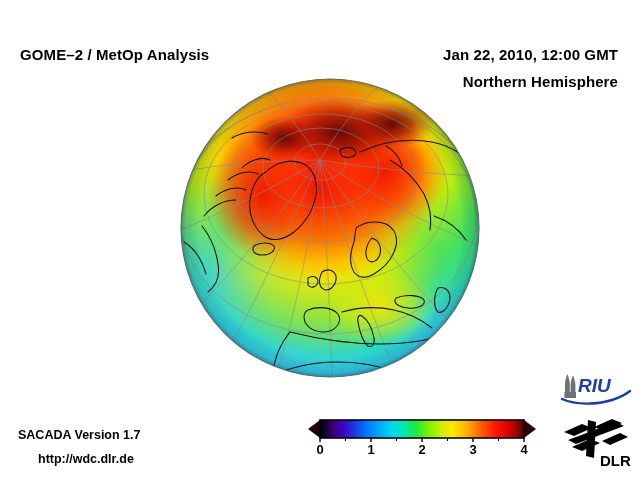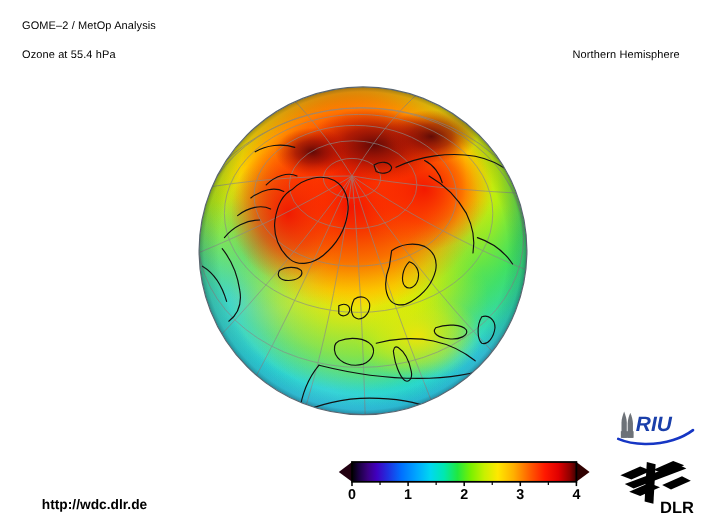--- a/index.html
+++ b/index.html
@@ -13,24 +13,25 @@
     height: 480px;
     background: #ffffff;
     overflow: hidden;
     font-family: "Liberation Sans", sans-serif;
     color: #000000;
   }
 
   
   .hdr-text {
     position: absolute;
-    font-size: 10px;
-    font-weight: normal;
+    font-size: 15px;
+    font-weight: bold;
     letter-spacing: 0.1px;
     white-space: nowrap;
+    margin-top: 28px;
   }
   #title-line1 { left: 20px;  top: 18px; }
   #title-line2 { left: 20px;  top: 45px; }
   #date-line   { right: 22px; top: 18px; text-align: right; }
   #region-line { right: 22px; top: 45px; text-align: right; }
 
   
   .foot-text {
     position: absolute;
     left: 18px;
@@ -97,21 +98,21 @@
     width: 74px;
     height: 58px;
   }
 </style>
 </head>
 <body>
 
 <div id="page">
 
   <div class="hdr-text" id="title-line1">GOME–2 / MetOp Analysis</div>
-  <div class="hdr-text" id="title-line2">Ozone at 55.4 hPa</div>
+  <div class="hdr-text" id="date-line">Jan 22, 2010, 12:00 GMT</div>
   <div class="hdr-text" id="region-line">Northern Hemisphere</div>
 
   <div id="globe-wrap">
     <svg id="globe-svg" width="304" height="304" viewBox="0 0 304 304">
       <defs>
         <clipPath id="sphereClip">
           <circle cx="150" cy="152" r="149"></circle>
         </clipPath>
 
         <radialGradient id="gBase" cx="47%" cy="28%" r="96%">
@@ -273,20 +274,21 @@
           <path d="M30,290 C40,296 52,300 64,302"></path>
         </g>
 
         <circle cx="150" cy="152" r="149" fill="url(#gLimb)"></circle>
       </g>
 
       <circle cx="150" cy="152" r="149" fill="none" stroke="#5a6670" stroke-width="1.1"></circle>
     </svg>
   </div>
 
+  <div class="foot-text" id="foot2">SACADA Version 1.7</div>
   <div class="foot-text" id="foot3">http://wdc.dlr.de</div>
 
   <div id="colorbar-block">
 
     <svg id="cb-svg" width="232" height="24" viewBox="0 0 232 24">
       <defs>
         <linearGradient id="cbGrad" x1="0%" y1="0%" x2="100%" y2="0%">
           <stop offset="0%" stop-color="#000000"></stop>
           <stop offset="3%" stop-color="#1a0040"></stop>
           <stop offset="7%" stop-color="#3a0080"></stop>

